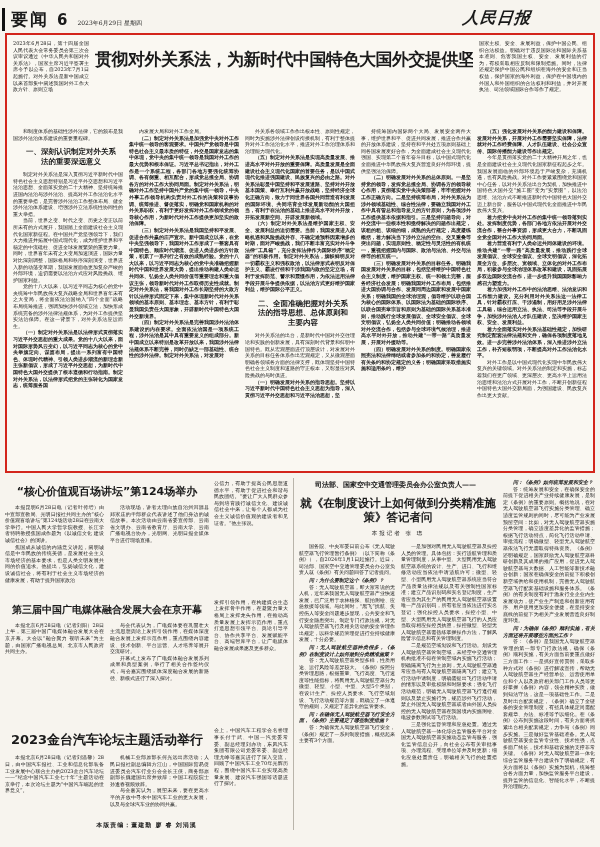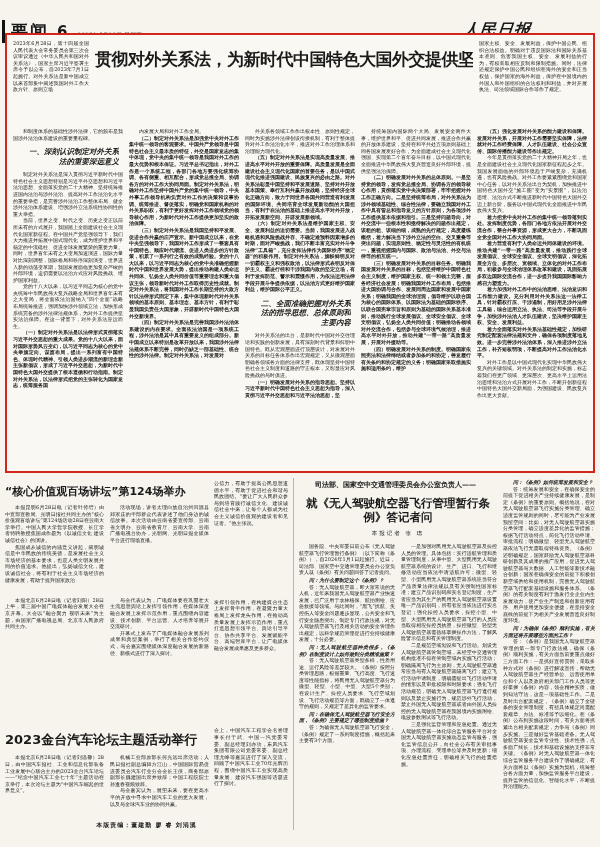--- a/index.html
+++ b/index.html
@@ -5,21 +5,21 @@
   * { margin:0; padding:0; box-sizing:border-box; }
   html,body { width:600px; height:847px; }
   body {
     position:relative;
     background:#f7f4ee;
     font-family:"DejaVu Serif","Liberation Serif",serif;
     color:#1a1a1a;
     overflow:hidden;
   }
   
-  .page-header { position:absolute; left:0; top:16px; width:537px; height:32px; }
+  .page-header { position:absolute; left:0; top:4px; width:537px; height:32px; }
   .hdr-left { position:absolute; left:2px; top:4px; display:flex; align-items:baseline;
     border-left:3px solid #111; padding-left:6px; }
   .section-label { font-family:"DejaVu Sans","Liberation Sans",sans-serif; font-weight:bold;
     font-size:17px; letter-spacing:2px; }
   .page-number { font-family:"DejaVu Sans","Liberation Sans",sans-serif; font-weight:bold;
     font-size:15px; margin-left:8px; }
   .page-date { font-size:6px; margin-left:10px; color:#222; }
   .masthead { position:absolute; right:6px; top:4px; font-family:"DejaVu Serif",serif;
     font-weight:bold; font-style:italic; font-size:16px; letter-spacing:1px; transform:skewX(-6deg); }
   
@@ -33,31 +33,31 @@
     font-size:17px; line-height:22px; letter-spacing:-0.5px; white-space:nowrap; }
   .main-author { font-size:8px; margin-top:14px; letter-spacing:6px; }
   .main-cols { display:flex; gap:6px; margin-top:4px; height:336px; overflow:hidden; }
   .mcol { flex:1; overflow:hidden; }
   
   .blk { font-size:5px; line-height:6.6px; text-align:justify; overflow:hidden; }
   .blk-p, .blk-a, .blk-b { text-indent:2em; }
   .blk-b { font-weight:bold; }
   .blk-q { font-weight:bold; font-style:italic; text-indent:2em; margin-top:1px; }
   .blk-h { font-family:"DejaVu Sans","Liberation Sans",sans-serif; font-weight:bold;
-    font-size:7.5px; line-height:9.5px; text-align:right; margin:6px 4px 5px 10px; text-indent:0;font-style:italic; }
+    font-size:7.5px; line-height:9.5px; text-align:center; margin:6px 4px 5px 10px; text-indent:0; }
   
   .bottom { position:absolute; left:5px; top:478px; width:590px; height:352px; display:flex; }
   .bottom-left { width:288px; padding-right:5px; display:flex; flex-direction:column; }
   .v-divider { width:1px; background:#b9b4aa; }
   .bottom-right { flex:1; padding-left:5px; overflow:hidden; }
   .small-article { display:flex; gap:5px; overflow:hidden; margin-bottom:4px; }
   .sa-main { flex:1; overflow:hidden; }
   .sa-side { width:74px; overflow:hidden; padding-top:2px; }
   .sa-headline { font-family:"DejaVu Sans","Liberation Sans",sans-serif; font-weight:bold;
-    text-align:left; margin:6px 0 5px; }
+    text-align:center; margin:6px 0 5px; }
   #artA .sa-headline { font-size:11px; }
   #artB .sa-headline { font-size:10px; }
   #artC .sa-headline { font-size:13px; }
   #artA { height:118px; } #artB { height:128px; } #artC { height:88px; }
   .sa-body { column-count:2; column-gap:6px; }
   .page-footer { text-align:center; font-size:6px; font-weight:bold; margin-top:6px;
     letter-spacing:1px; color:#222; }
   
   .qa-wrap { display:flex; gap:6px; height:352px; overflow:hidden; }
   .qa-main { flex:1; overflow:hidden; }
@@ -141,20 +141,21 @@
             <p class="blk blk-p">本报昆明6月28日电（记者叶传增）由中宣部宣教局、光明日报社共同主办的“核心价值观百场讲坛”第124场活动28日在云南大学举行。中国人民大学哲学院教授、长江学者特聘教授焦国成作题为《以诚信文化 建设诚信社会》的演讲。</p>
             <p class="blk blk-p">焦国成从诚信的内涵意义讲起，阐明诚信是中华民族的传统美德，是发展社会主义市场经济的基本要求，也是人类文明发展共同的价值追求。他提出，弘扬诚信文化，建设诚信社会，将有利于社会主义市场经济的健康发展，有助于提升国家政治</p>
             <p class="blk blk-p">活动现场，讲者太理白族自治州洱源县郑家庄的干部群众代表讲述了他们身边的诚信故事。本次活动由云南省委宣传部、云南省文明办、云南省教育厅、云南大学、云南广播电视台协办，光明网、光明日报全媒体平台进行现场直播。</p>
           </div>
       </div>
       <div class="sa-side blk">公信力，有助于提高公民思想道德水平，有助于促进社会和谐与民族团结。“要让广大人民群众参与到培育践行诚信文化、建设诚信社会中来，让每个人都成为社会主义诚信价值观的建设者和见证者。”他主张说。</div>
     </div>
 
     <div class="small-article" id="artB">
       <div class="sa-main">
+        <div class="sa-headline">第三届中国广电媒体融合发展大会在京开幕</div>
         <div class="sa-body">
             <p class="blk blk-p">本报北京6月28日电（记者刘阳）28日上午，第三届中国广电媒体融合发展大会在京开幕。大会以“融合聚力 视听未来”为主题，由国家广播电视总局、北京市人民政府共同主办。</p>
             <p class="blk blk-p">与会代表认为，广电媒体要在巩固壮大主流思想舆论上发挥引领作用，在媒体深度融合发展上发挥示范作用，重点围绕内容建设、技术创新、平台运营、人才培养等展开交流研讨。</p>
             <p class="blk blk-p">开幕式上发布了广电媒体融合发展系列成果和典型案例，举行了相关合作签约仪式，与会嘉宾围绕媒体深度融合发展的新路径、新模式进行了深入探讨。</p>
           </div>
       </div>
       <div class="sa-side blk">发挥引领作用，在构建媒合生态上发挥骨干作用，在凝聚力量大格局上发挥龙头作用，在推动高质量发展上发挥示范作用，重点打造思想引领平台、舆论引导平台、协作共享平台、发展赋能平台、高端智库平台，让广电媒体融合发展成果惠及更多群众。</div>
     </div>
 
     <div class="small-article" id="artC">
@@ -171,21 +172,21 @@
 
     <div class="page-footer">本版责编：董建勤  廖  睿  刘涓溪</div>
   </div>
 
   <div class="v-divider"></div>
 
   <div class="bottom-right">
     <div class="qa-wrap">
       <div class="qa-main">
         <div class="qa-kicker">司法部、国家空中交通管理委员会办公室负责人——</div>
-        <div class="qa-headline">就《无人驾驶航空器飞行管理暂行条例》答记者问</div>
+        <div class="qa-headline">就《在制度设计上如何做到分类精准施策》答记者问</div>
         <div class="qa-byline">本报记者  张  璁</div>
         <div class="qa-body">
             <p class="blk blk-p">国务院、中央军委日前公布《无人驾驶航空器飞行管理暂行条例》（以下简称《条例》），自2024年1月1日起施行。近日，司法部、国家空中交通管理委员会办公室负责人就《条例》有关问题回答了记者提问。</p>
             <p class="blk blk-q">问：为什么要制定这个《条例》？</p>
             <p class="blk blk-a">答：无人驾驶航空器，即大家常说的无人机，近年来我国无人驾驶航空器产业快速发展，已广泛用于农林植保、航拍测绘、应急救援等领域。与此同时，“黑飞”扰航、失控伤人等安全问题逐步显现，公共安全和飞行安全隐患突出。制定专门行政法规，对无人驾驶航空器飞行及相关活动的安全管理作出规定，以科学规范管理促进行业持续健康发展，十分必要。</p>
             <p class="blk blk-q">问：无人驾驶航空器种类很多，《条例》在制度设计上如何做到分类精准施策？</p>
             <p class="blk blk-a">答：无人驾驶航空器类型多样，性质用途、运行风险等差异较大。《条例》按照分类管理思路，根据重量、飞行高度、飞行速度等性能指标，将民用无人驾驶航空器分为微型、轻型、小型、中型、大型5个类别，在设计生产、操控人员要求、飞行空域划设、飞行活动规范等方面，既确立了一体遵守的规则，又规定了差异化的监管要求。</p>
             <p class="blk blk-q">问：在确保无人驾驶航空器飞行安全方面，《条例》主要规定了哪些制度措施？</p>
             <p class="blk blk-a">答：为确保无人驾驶航空器飞行安全，《条例》规定了一系列制度措施，概括起来主要有3个方面。</p>
             <p class="blk blk-p">一是加强对民用无人驾驶航空器及操控人员的管理。具体包括：实行适航管理和质量管理制度，从事中型、大型民用无人驾驶航空器系统的设计、生产、进口、飞行和维修活动应当依法申请适航许可；微型、轻型、小型民用无人驾驶航空器系统应当符合产品质量法律法规以及有关强制性国家标准；建立产品识别码和实名登记制度，生产者应当为其生产的民用无人驾驶航空器设置唯一产品识别码，所有者应当依法进行实名登记；强化操控人员要求，操控小型、中型、大型民用无人驾驶航空器飞行的人员应当取得相应操控员执照，操控微型、轻型无人驾驶航空器需熟练掌握操作方法，了解风险警示信息和有关管理制度。</p>

